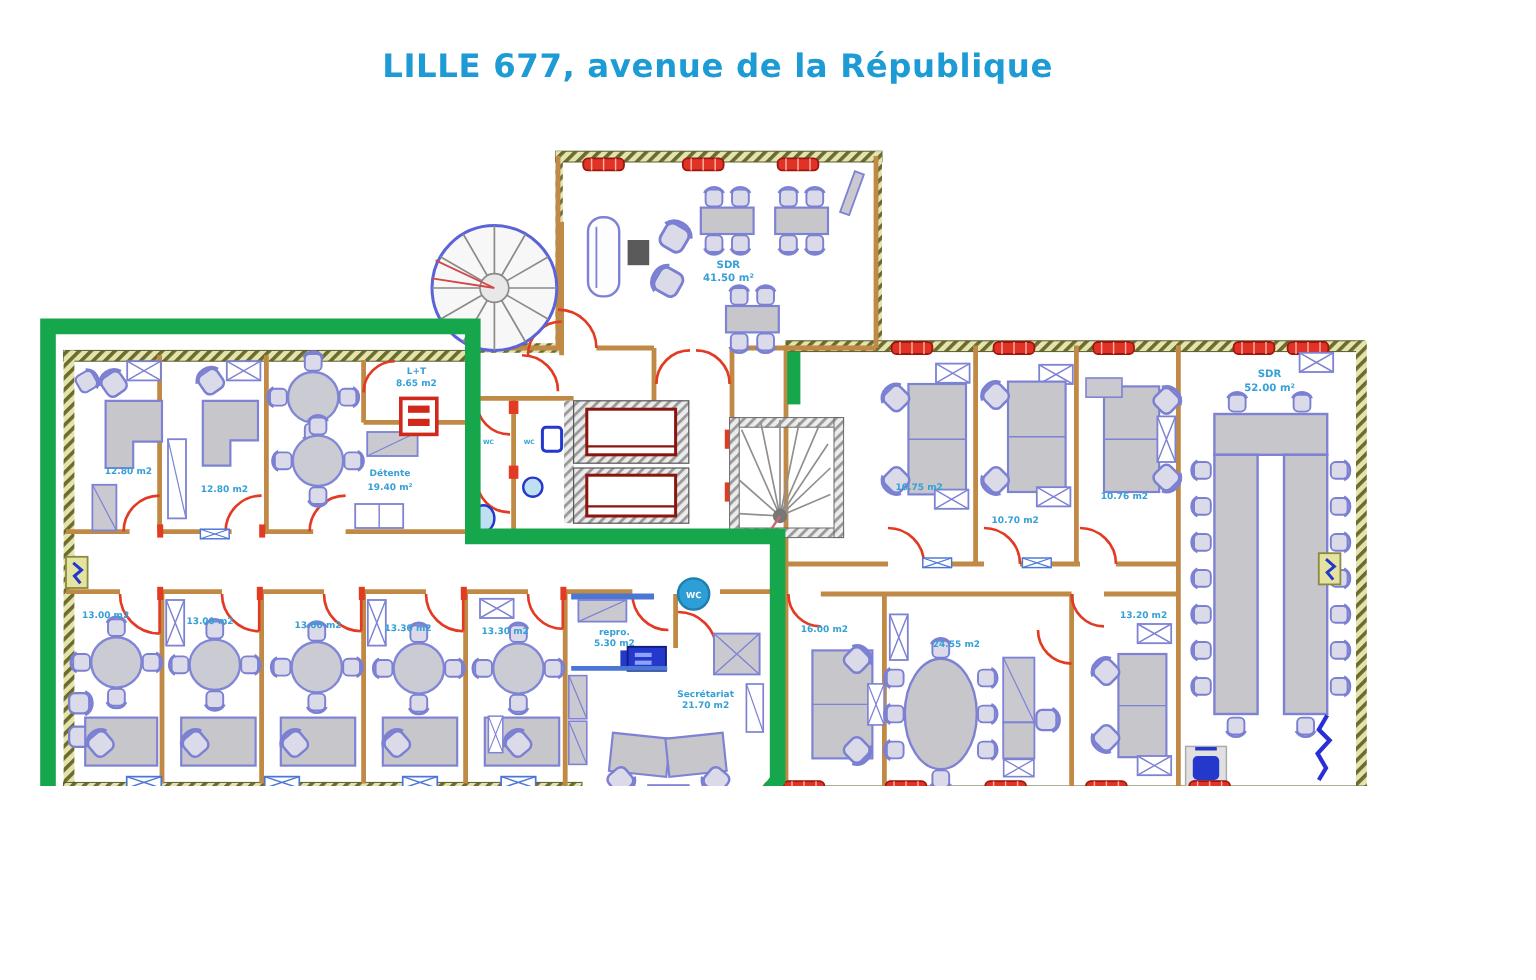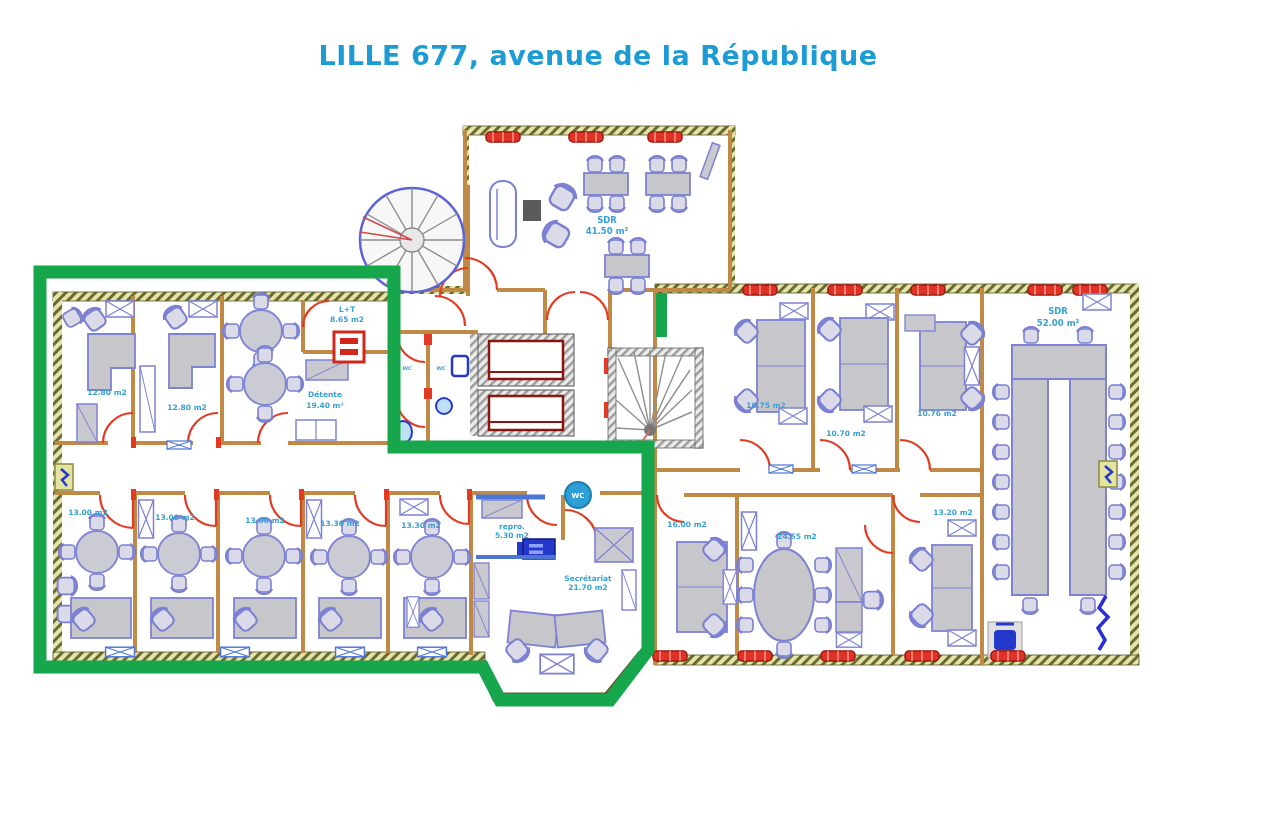--- a/index.html
+++ b/index.html
@@ -1,16 +1,16 @@
 <!DOCTYPE html>
 <html><head>
 <meta charset="utf-8">
 <style>
   html,body{margin:0;padding:0;background:#fff;}
-  .canvas{position:relative;width:1280px;height:817px;background:#ffffff;overflow:hidden;
+  .canvas{position:relative;width:1280px;height:655px;background:#ffffff;overflow:hidden;
           font-family:"DejaVu Sans","Liberation Sans",sans-serif;}
   .title{position:absolute;top:40px;left:0;width:1196px;text-align:center;
          font-size:27px;font-weight:bold;color:#1d9bd5;letter-spacing:0.5px;
          font-family:"DejaVu Sans","Liberation Sans",sans-serif;}
   svg text{font-family:"DejaVu Sans","Liberation Sans",sans-serif;font-weight:700;fill:#37a1d6;}
   svg .nm{font-size:7.5px;}
   svg .big{font-size:8.5px;}
   svg .tiny{font-size:5px;}
   svg .stamp{font-size:7px;fill:#ffffff;}
 </style>

